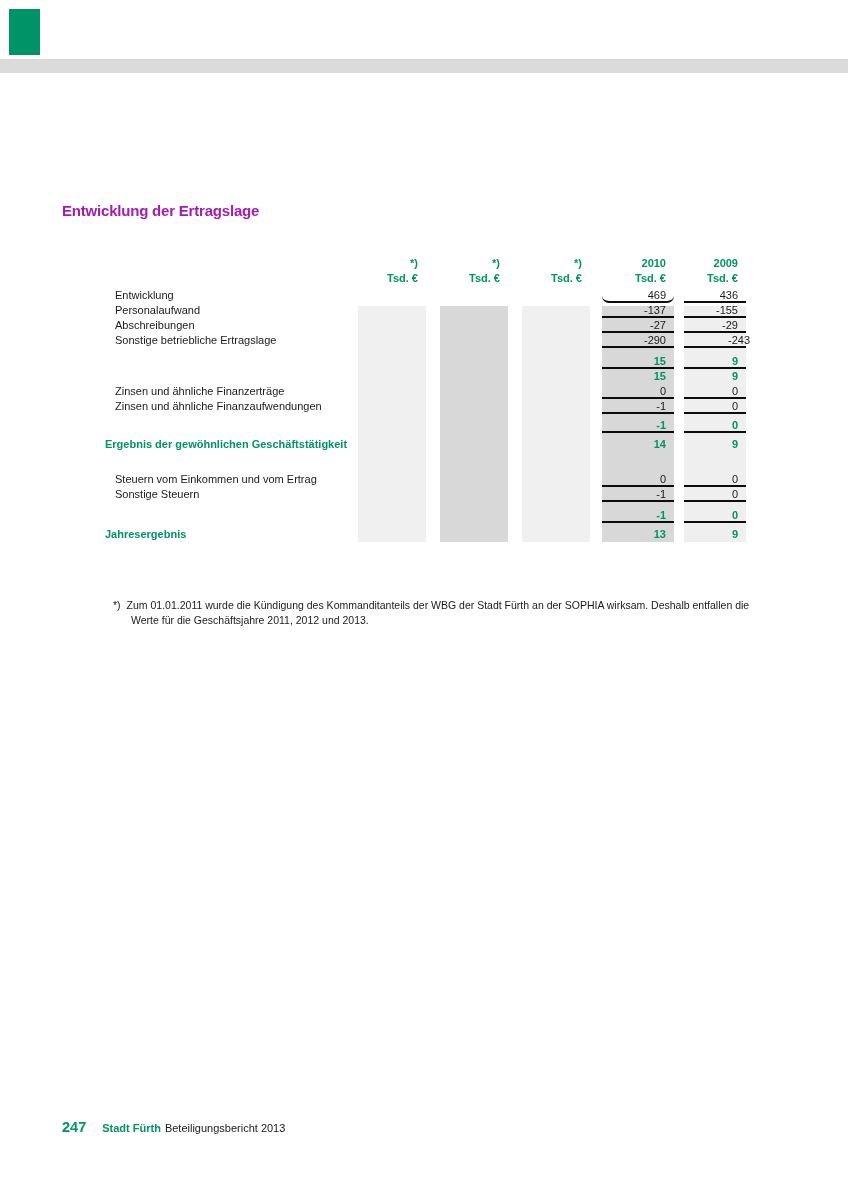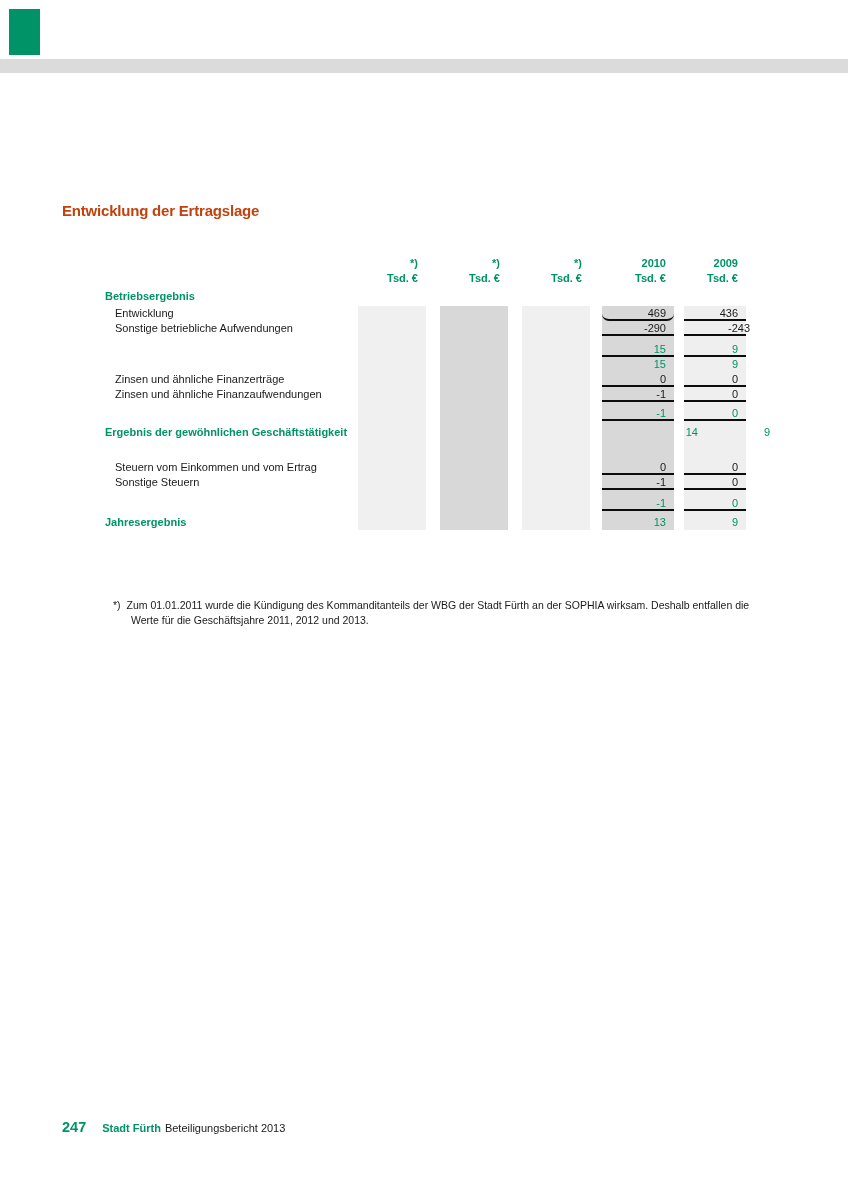--- a/index.html
+++ b/index.html
@@ -5,39 +5,39 @@
   html,body{margin:0;padding:0;}
   body{
     width:848px;height:1200px;position:relative;background:#ffffff;
     font-family:"Liberation Sans","DejaVu Sans",sans-serif;color:#1a1a1a;
     overflow:hidden;
   }
   .logo-block{position:absolute;left:9px;top:9px;width:31px;height:46px;background:#009367;}
   .top-bar{position:absolute;left:0;top:59px;width:848px;height:14px;background:#dbdbdb;}
   .page-title{
     position:absolute;left:62px;top:202px;margin:0;
-    font-size:15px;font-weight:bold;color:#c2410c;letter-spacing:-0.2px;
+    font-size:15px;font-weight:bold;color:#a21caf;letter-spacing:-0.2px;
   }
   .table-wrap{position:absolute;left:105px;top:256px;width:641px;font-size:11px;}
   .hrow{display:flex;height:15px;line-height:15px;}
   .hrow.units{height:17px;line-height:14px;}
   .hcell{box-sizing:border-box;text-align:right;padding-right:8px;
     font-weight:bold;color:#009367;flex:0 0 auto;}
   .hspacer,.gapcell{flex:0 0 auto;}
   .rows{position:relative;}
   .bands{position:absolute;left:0;top:18px;bottom:0;right:0;z-index:0;}
   .band{position:absolute;top:0;bottom:0;}
   .trow{display:flex;height:15px;line-height:15px;position:relative;z-index:1;}
   .trow.section-row{height:18px;line-height:16px;}
   .lbl{flex:0 0 auto;width:253px;box-sizing:border-box;white-space:nowrap;}
   .lbl.indent{padding-left:10px;}
   .lbl.green{font-weight:bold;color:#009367;}
   .cell{flex:0 0 auto;box-sizing:border-box;text-align:right;padding-right:8px;}
   .cell.u{border-bottom:2px solid #0c0c0c;}
-  .cell.greenval{font-weight:normal;color:#009367;}
+  .cell.greenval{font-weight:bold;color:#009367;}
   .gap-tiny{height:4px;position:relative;z-index:1;}
   .gap-medium{height:6px;position:relative;z-index:1;}
   .gap-large{height:20px;position:relative;z-index:1;}
   .footnote{
     position:absolute;left:113px;top:598px;width:642px;
     font-size:10.5px;line-height:14.5px;
     padding-left:18px;text-indent:-18px;
   }
   .footnote .marker{padding-right:6px;}
   .page-footer{
@@ -82,37 +82,58 @@
       <div class="hcell" style="width: 62px;">Tsd. €</div>
     </div>
   <div class="rows" id="table-rows">
     <div class="bands" id="bands">
         <div class="band" style="left: 253px; width: 68px; background: rgb(240, 240, 240);"></div>
         <div class="band" style="left: 335px; width: 68px; background: rgb(216, 216, 216);"></div>
         <div class="band" style="left: 417px; width: 68px; background: rgb(240, 240, 240);"></div>
         <div class="band" style="left: 497px; width: 72px; background: rgb(216, 216, 216);"></div>
         <div class="band" style="left: 579px; width: 62px; background: rgb(239, 239, 239);"></div>
       </div>
-  <div class="trow section-row">
-        <div class="lbl green">Betriebsergebnis</div>
-      </div>
       <div class="trow">
         <div class="lbl indent">Entwicklung</div>
         <div class="cell" style="width: 68px;"></div>
         <div class="gapcell" style="width: 14px;"></div>
         <div class="cell" style="width: 68px;"></div>
         <div class="gapcell" style="width: 14px;"></div>
         <div class="cell" style="width: 68px;"></div>
         <div class="gapcell" style="width: 12px;"></div>
         <div class="cell u" style="width: 72px; border-radius: 7px;">469</div>
         <div class="gapcell" style="width: 10px;"></div>
         <div class="cell u" style="width: 62px;">436</div>
       </div>
       <div class="trow">
-        <div class="lbl indent">Sonstige betriebliche Aufwendungen</div>
+        <div class="lbl indent">Personalaufwand</div>
+        <div class="cell" style="width: 68px;"></div>
+        <div class="gapcell" style="width: 14px;"></div>
+        <div class="cell" style="width: 68px;"></div>
+        <div class="gapcell" style="width: 14px;"></div>
+        <div class="cell" style="width: 68px;"></div>
+        <div class="gapcell" style="width: 12px;"></div>
+        <div class="cell u" style="width: 72px;">-137</div>
+        <div class="gapcell" style="width: 10px;"></div>
+        <div class="cell u" style="width: 62px;">-155</div>
+      </div>
+      <div class="trow">
+        <div class="lbl indent">Abschreibungen</div>
+        <div class="cell" style="width: 68px;"></div>
+        <div class="gapcell" style="width: 14px;"></div>
+        <div class="cell" style="width: 68px;"></div>
+        <div class="gapcell" style="width: 14px;"></div>
+        <div class="cell" style="width: 68px;"></div>
+        <div class="gapcell" style="width: 12px;"></div>
+        <div class="cell u" style="width: 72px;">-27</div>
+        <div class="gapcell" style="width: 10px;"></div>
+        <div class="cell u" style="width: 62px;">-29</div>
+      </div>
+      <div class="trow">
+        <div class="lbl indent">Sonstige betriebliche Ertragslage</div>
         <div class="cell" style="width: 68px;"></div>
         <div class="gapcell" style="width: 14px;"></div>
         <div class="cell" style="width: 68px;"></div>
         <div class="gapcell" style="width: 14px;"></div>
         <div class="cell" style="width: 68px;"></div>
         <div class="gapcell" style="width: 12px;"></div>
         <div class="cell u" style="width: 72px;">-290</div>
         <div class="gapcell" style="width: 10px;"></div>
         <div class="cell u" style="width: 62px; padding-left: 44px;">-243</div>
       </div>
@@ -180,21 +201,21 @@
       </div>
       <div class="gap-tiny"></div>
       <div class="trow">
         <div class="lbl green">Ergebnis der gewöhnlichen Geschäftstätigkeit</div>
         <div class="cell" style="width: 68px;"></div>
         <div class="gapcell" style="width: 14px;"></div>
         <div class="cell" style="width: 68px;"></div>
         <div class="gapcell" style="width: 14px;"></div>
         <div class="cell" style="width: 68px;"></div>
         <div class="gapcell" style="width: 12px;"></div>
-        <div class="cell greenval" style="width: 72px; margin-left: 32px;">14</div>
+        <div class="cell greenval" style="width: 72px;">14</div>
         <div class="gapcell" style="width: 10px;"></div>
         <div class="cell greenval" style="width: 62px;">9</div>
       </div>
       <div class="gap-large"></div>
       <div class="trow">
         <div class="lbl indent">Steuern vom Einkommen und vom Ertrag</div>
         <div class="cell" style="width: 68px;"></div>
         <div class="gapcell" style="width: 14px;"></div>
         <div class="cell" style="width: 68px;"></div>
         <div class="gapcell" style="width: 14px;"></div>

